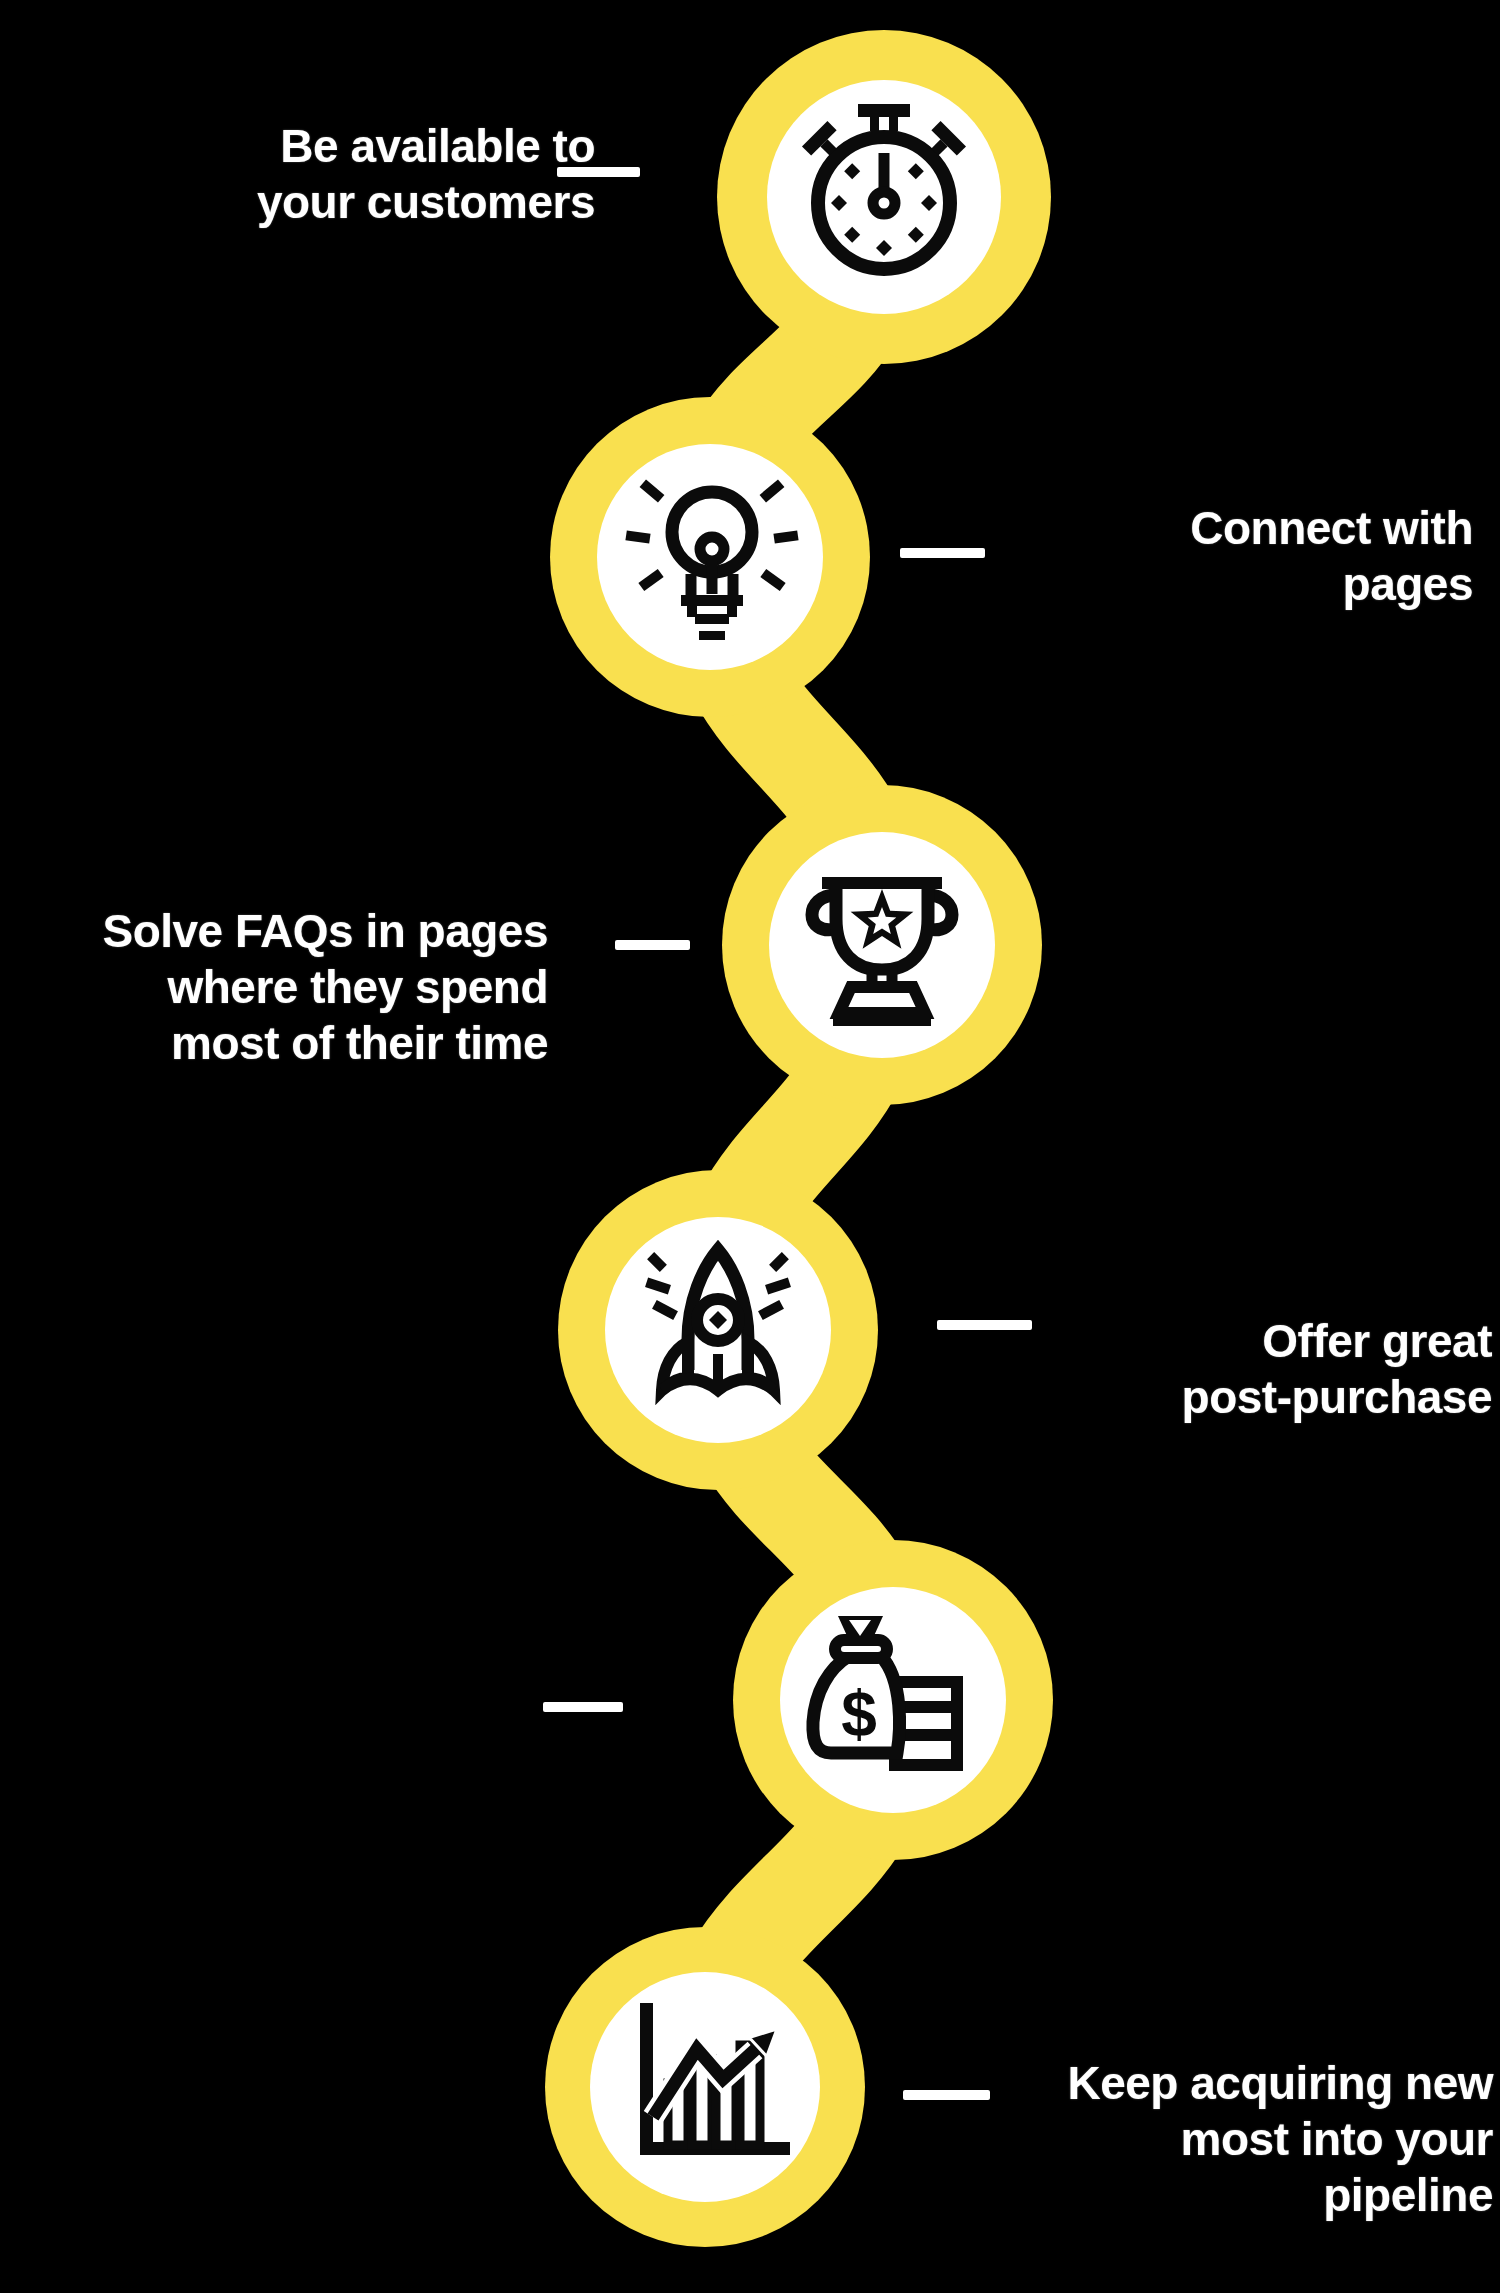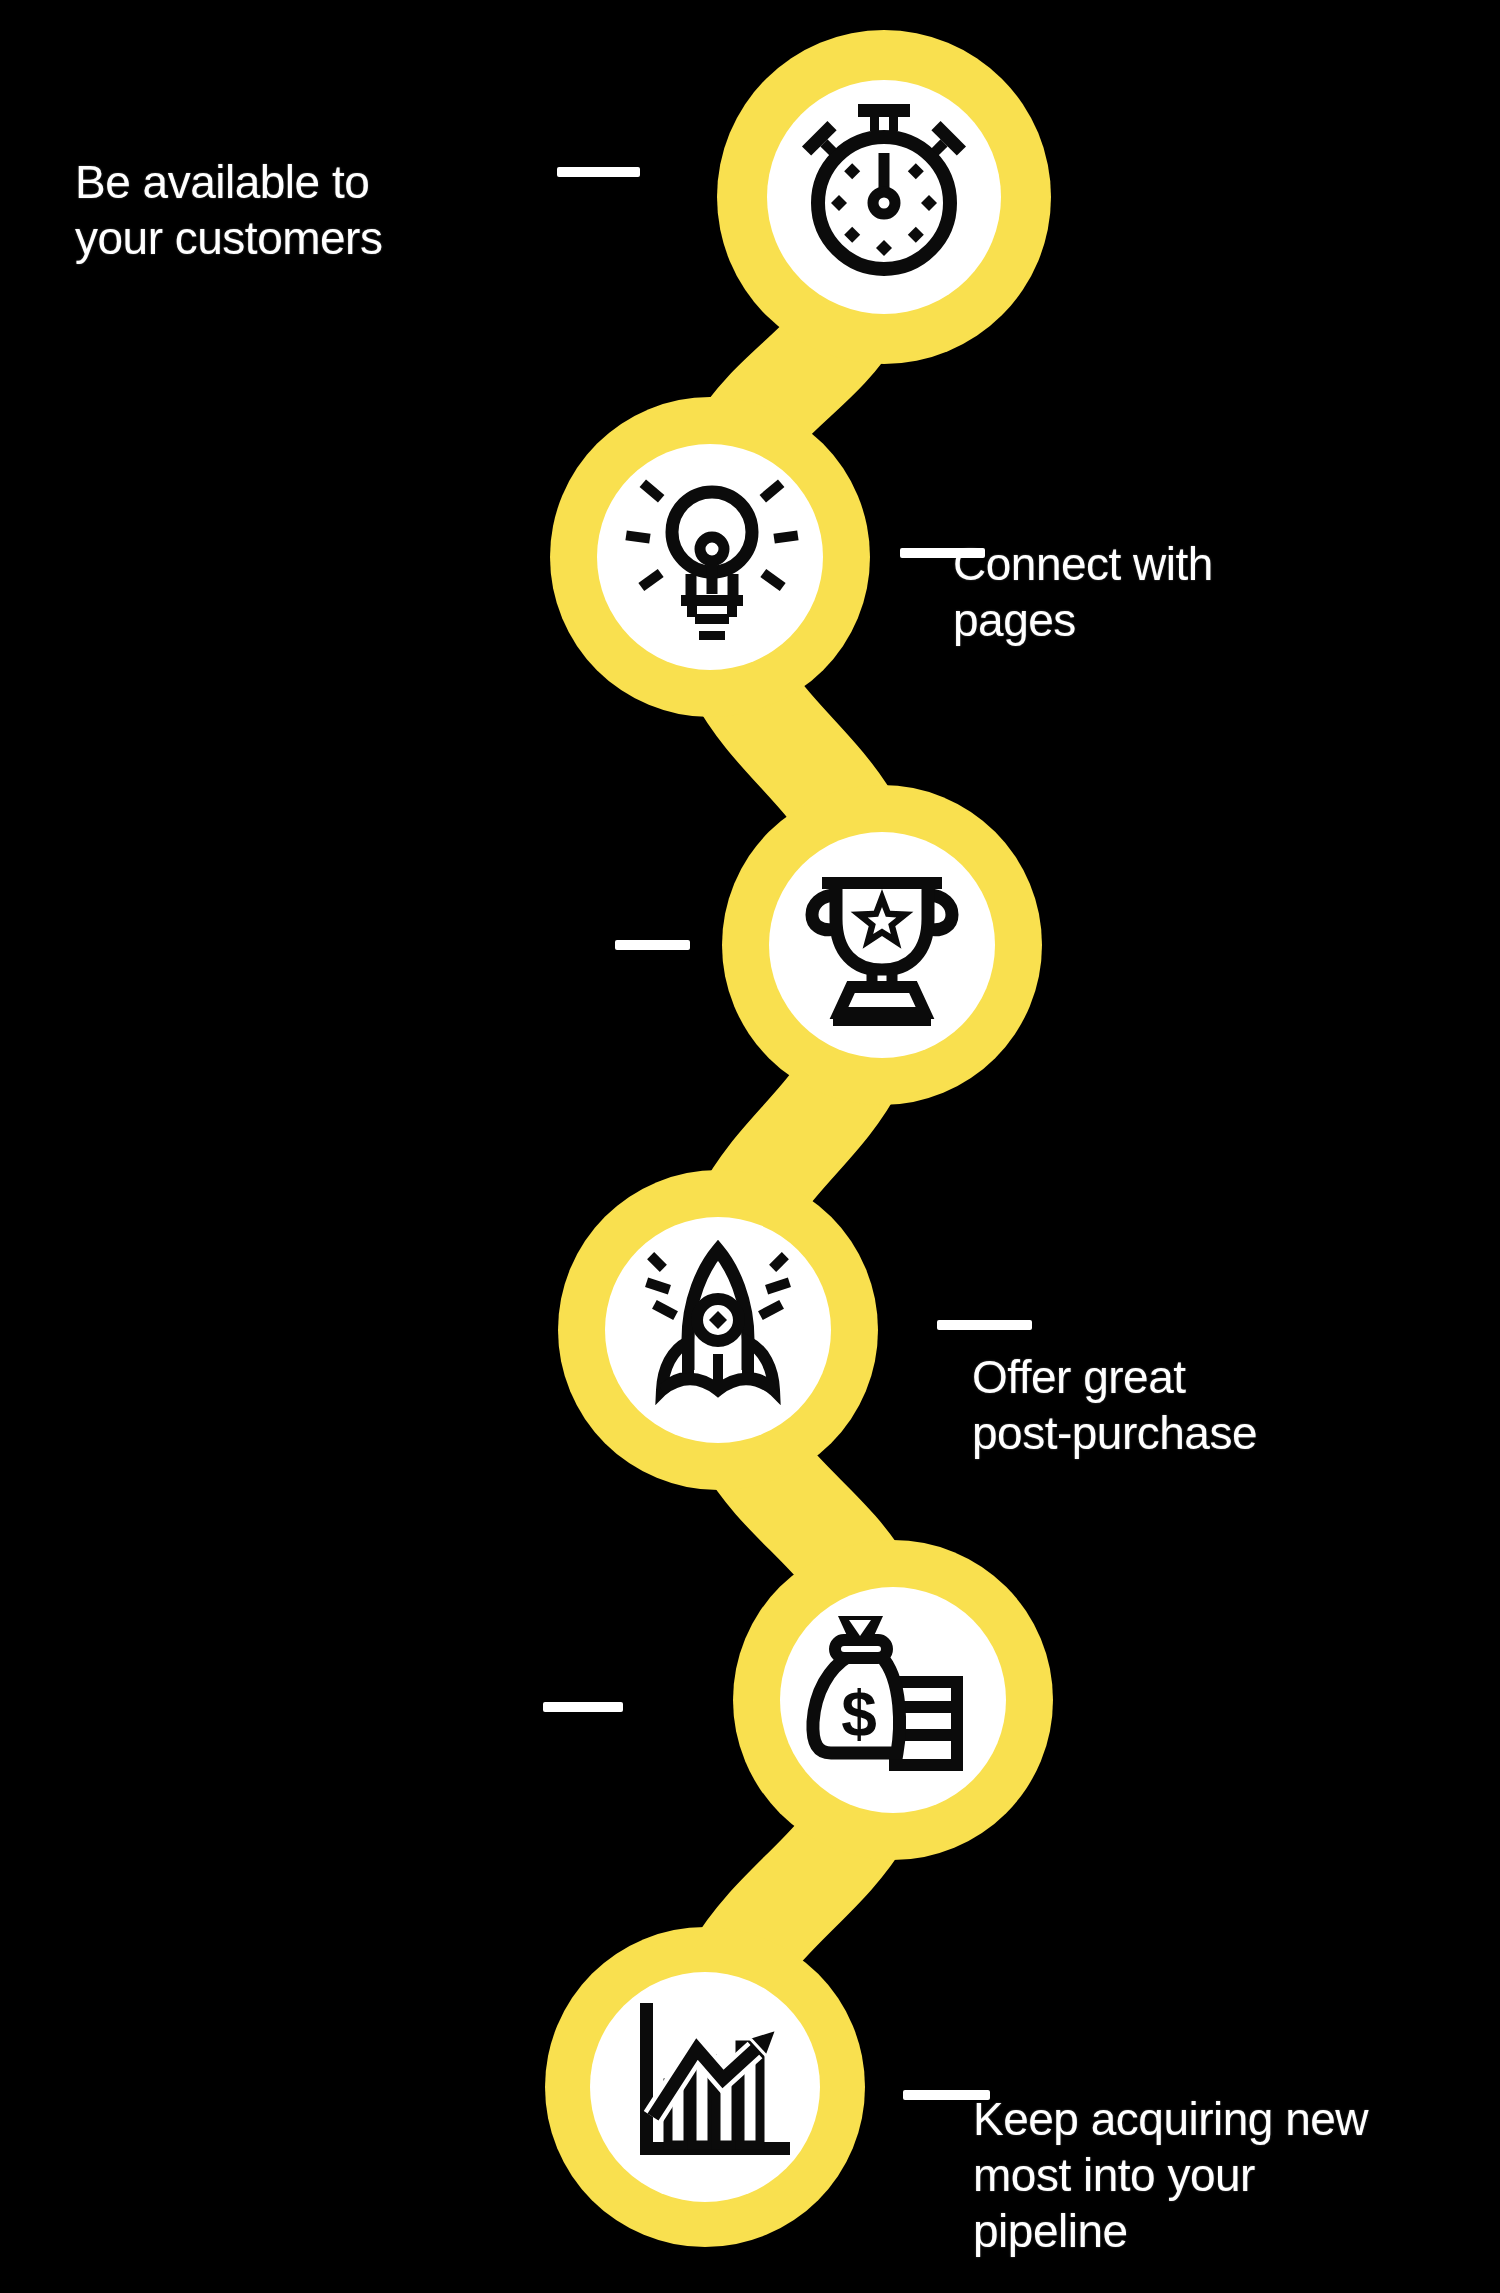--- a/index.html
+++ b/index.html
@@ -1,21 +1,21 @@
 <!DOCTYPE html>
 <html><head>
 <meta charset="utf-8">
 <style>
   html,body{margin:0;padding:0;background:#000;}
   .stage{position:relative;width:1500px;height:2293px;background:#000;overflow:hidden;
          font-family:"Liberation Sans", sans-serif;}
   .stage svg{position:absolute;left:0;top:0;}
-  .caption{position:absolute;width:520px;text-align:left;color:#fff;
-           font-weight:normal;font-size:46px;line-height:56px;letter-spacing:-0.5px;
-           text-shadow:0 0 2px rgba(255,255,255,0.35);margin-top:36px;}
+  .caption{position:absolute;width:520px;text-align:right;color:#fff;
+           font-weight:bold;font-size:46px;line-height:56px;letter-spacing:-0.5px;
+           text-shadow:0 0 2px rgba(255,255,255,0.35);}
   .caption span{display:block;}
   .cap-1{left:75px;  top:118px;}
   .cap-2{left:953px; top:500px;}
   .cap-3{left:28px;  top:903px;}
   .cap-4{left:972px; top:1313px;}
   .cap-5{left:18px;  top:1641px;}
   .cap-6{left:973px; top:2055px;}
 </style>
 </head>
 <body>
@@ -167,20 +167,25 @@
   </svg>
 
   <div class="caption cap-1">
     <span>Be available to</span>
     <span>your customers</span>
   </div>
   <div class="caption cap-2">
     <span>Connect with</span>
     <span>pages</span>
   </div>
+  <div class="caption cap-3">
+    <span>Solve FAQs in pages</span>
+    <span>where they spend</span>
+    <span>most of their time</span>
+  </div>
   <div class="caption cap-4">
     <span>Offer great</span>
     <span>post-purchase</span>
   </div>
   <div class="caption cap-6">
     <span>Keep acquiring new</span>
     <span>most into your</span>
     <span>pipeline</span>
   </div>
 

